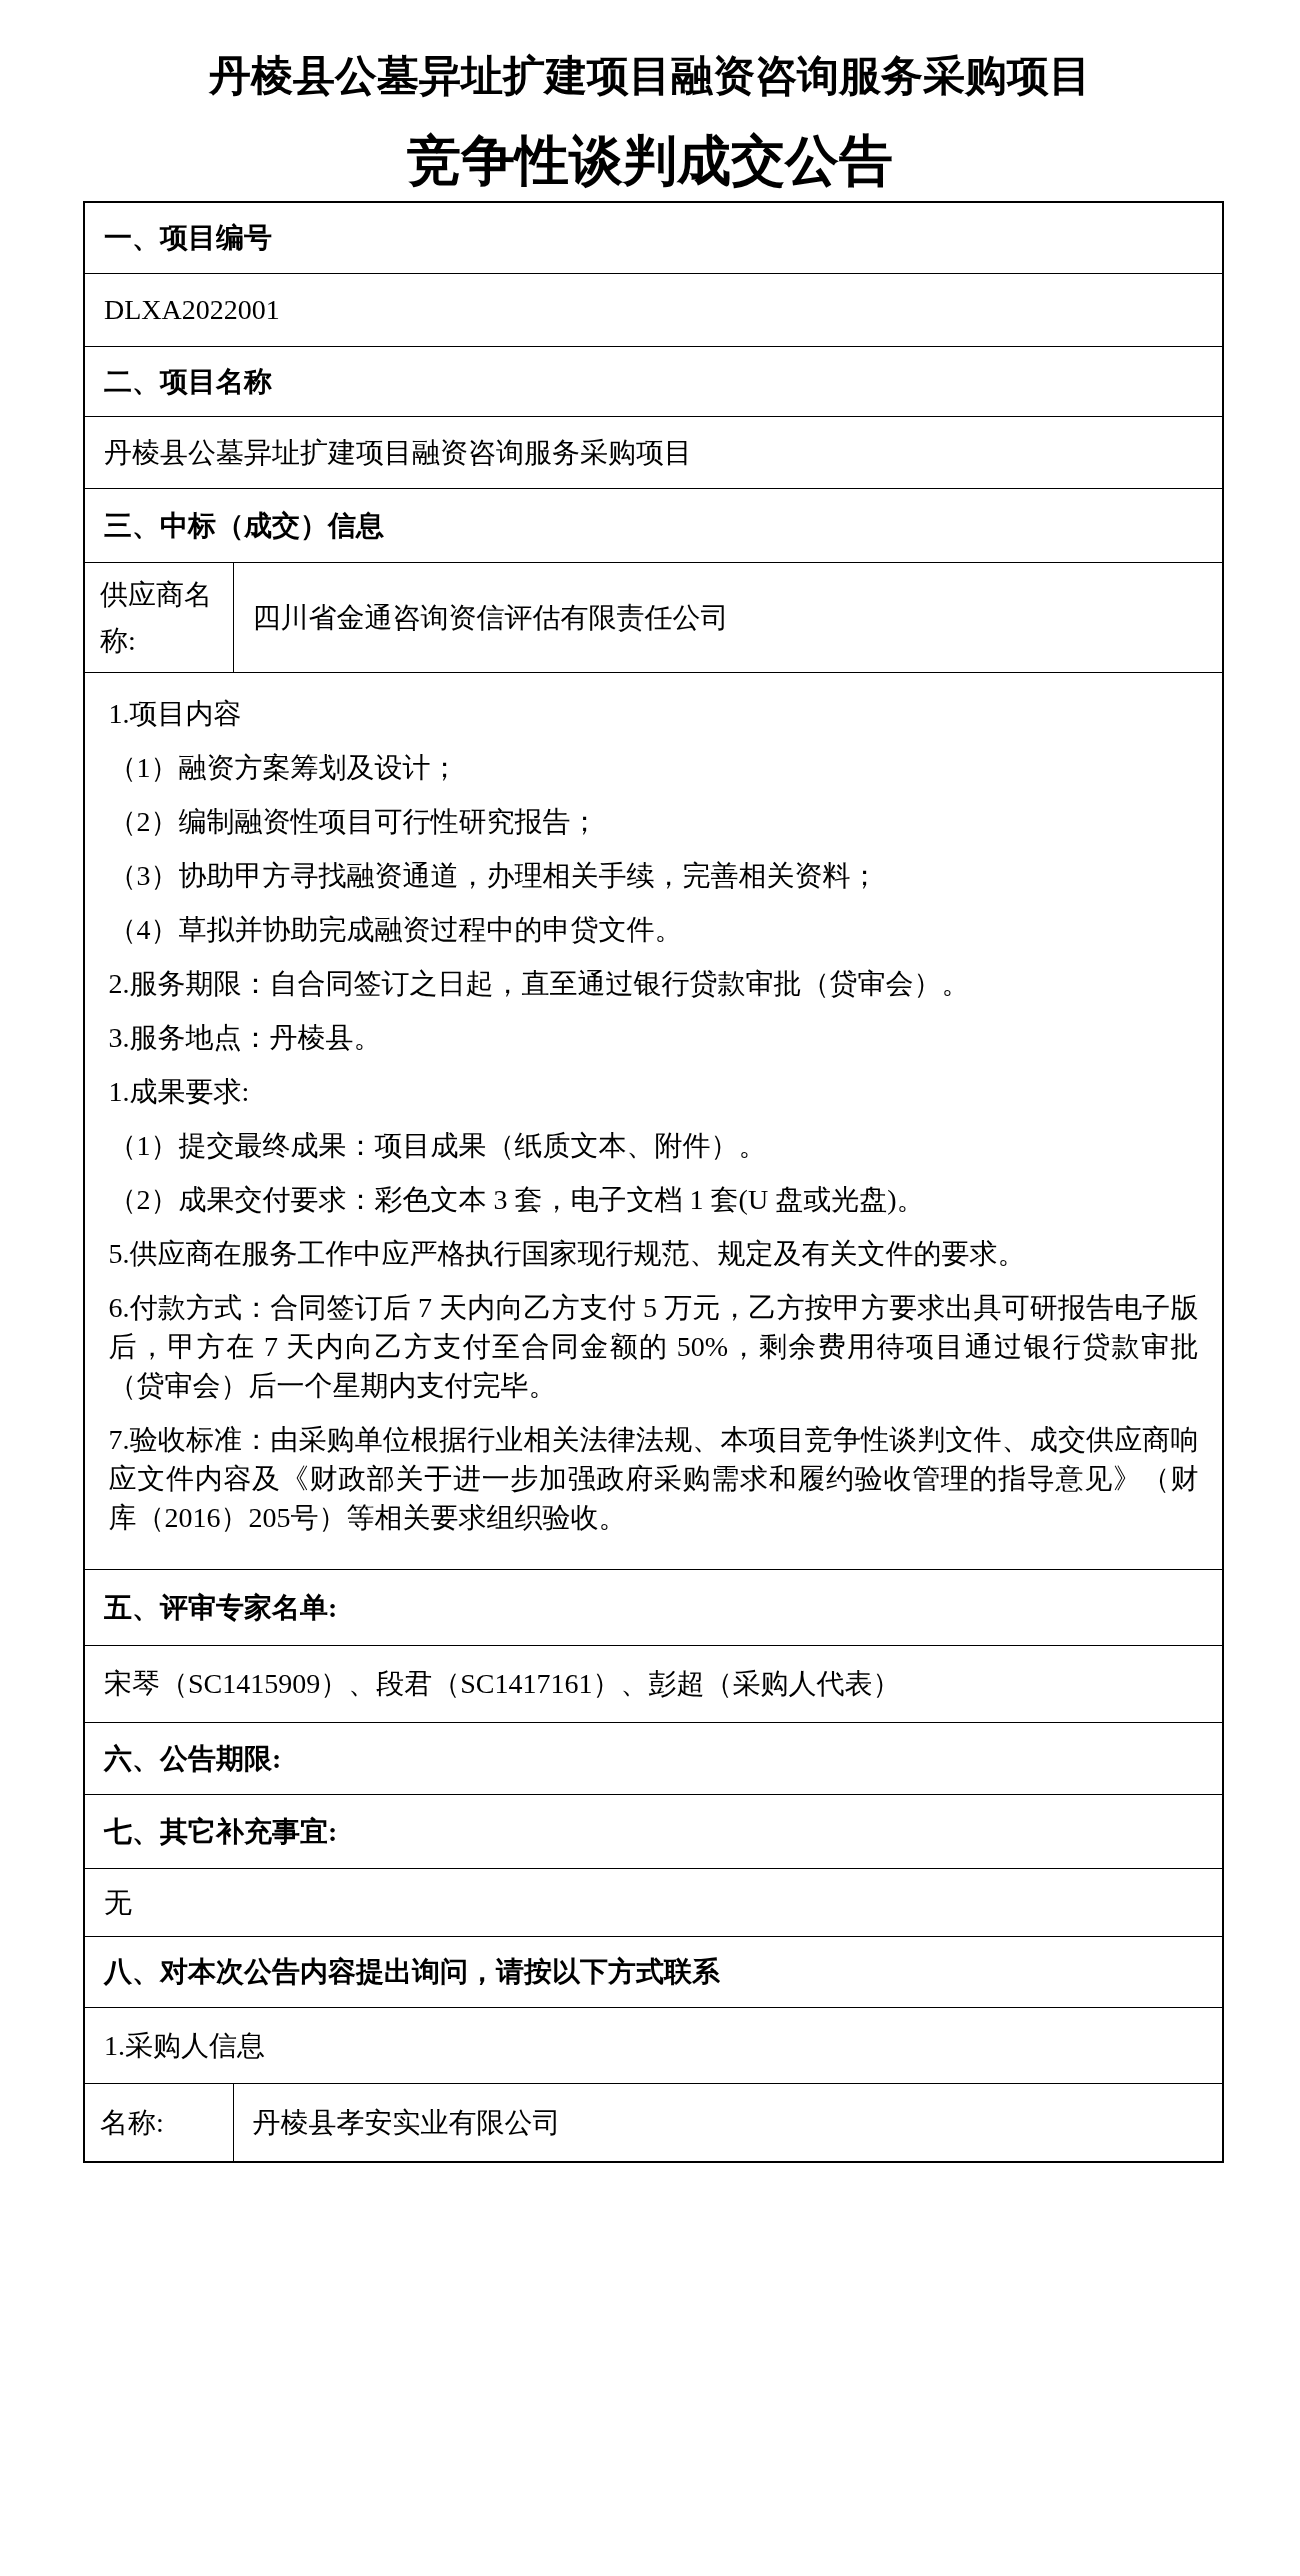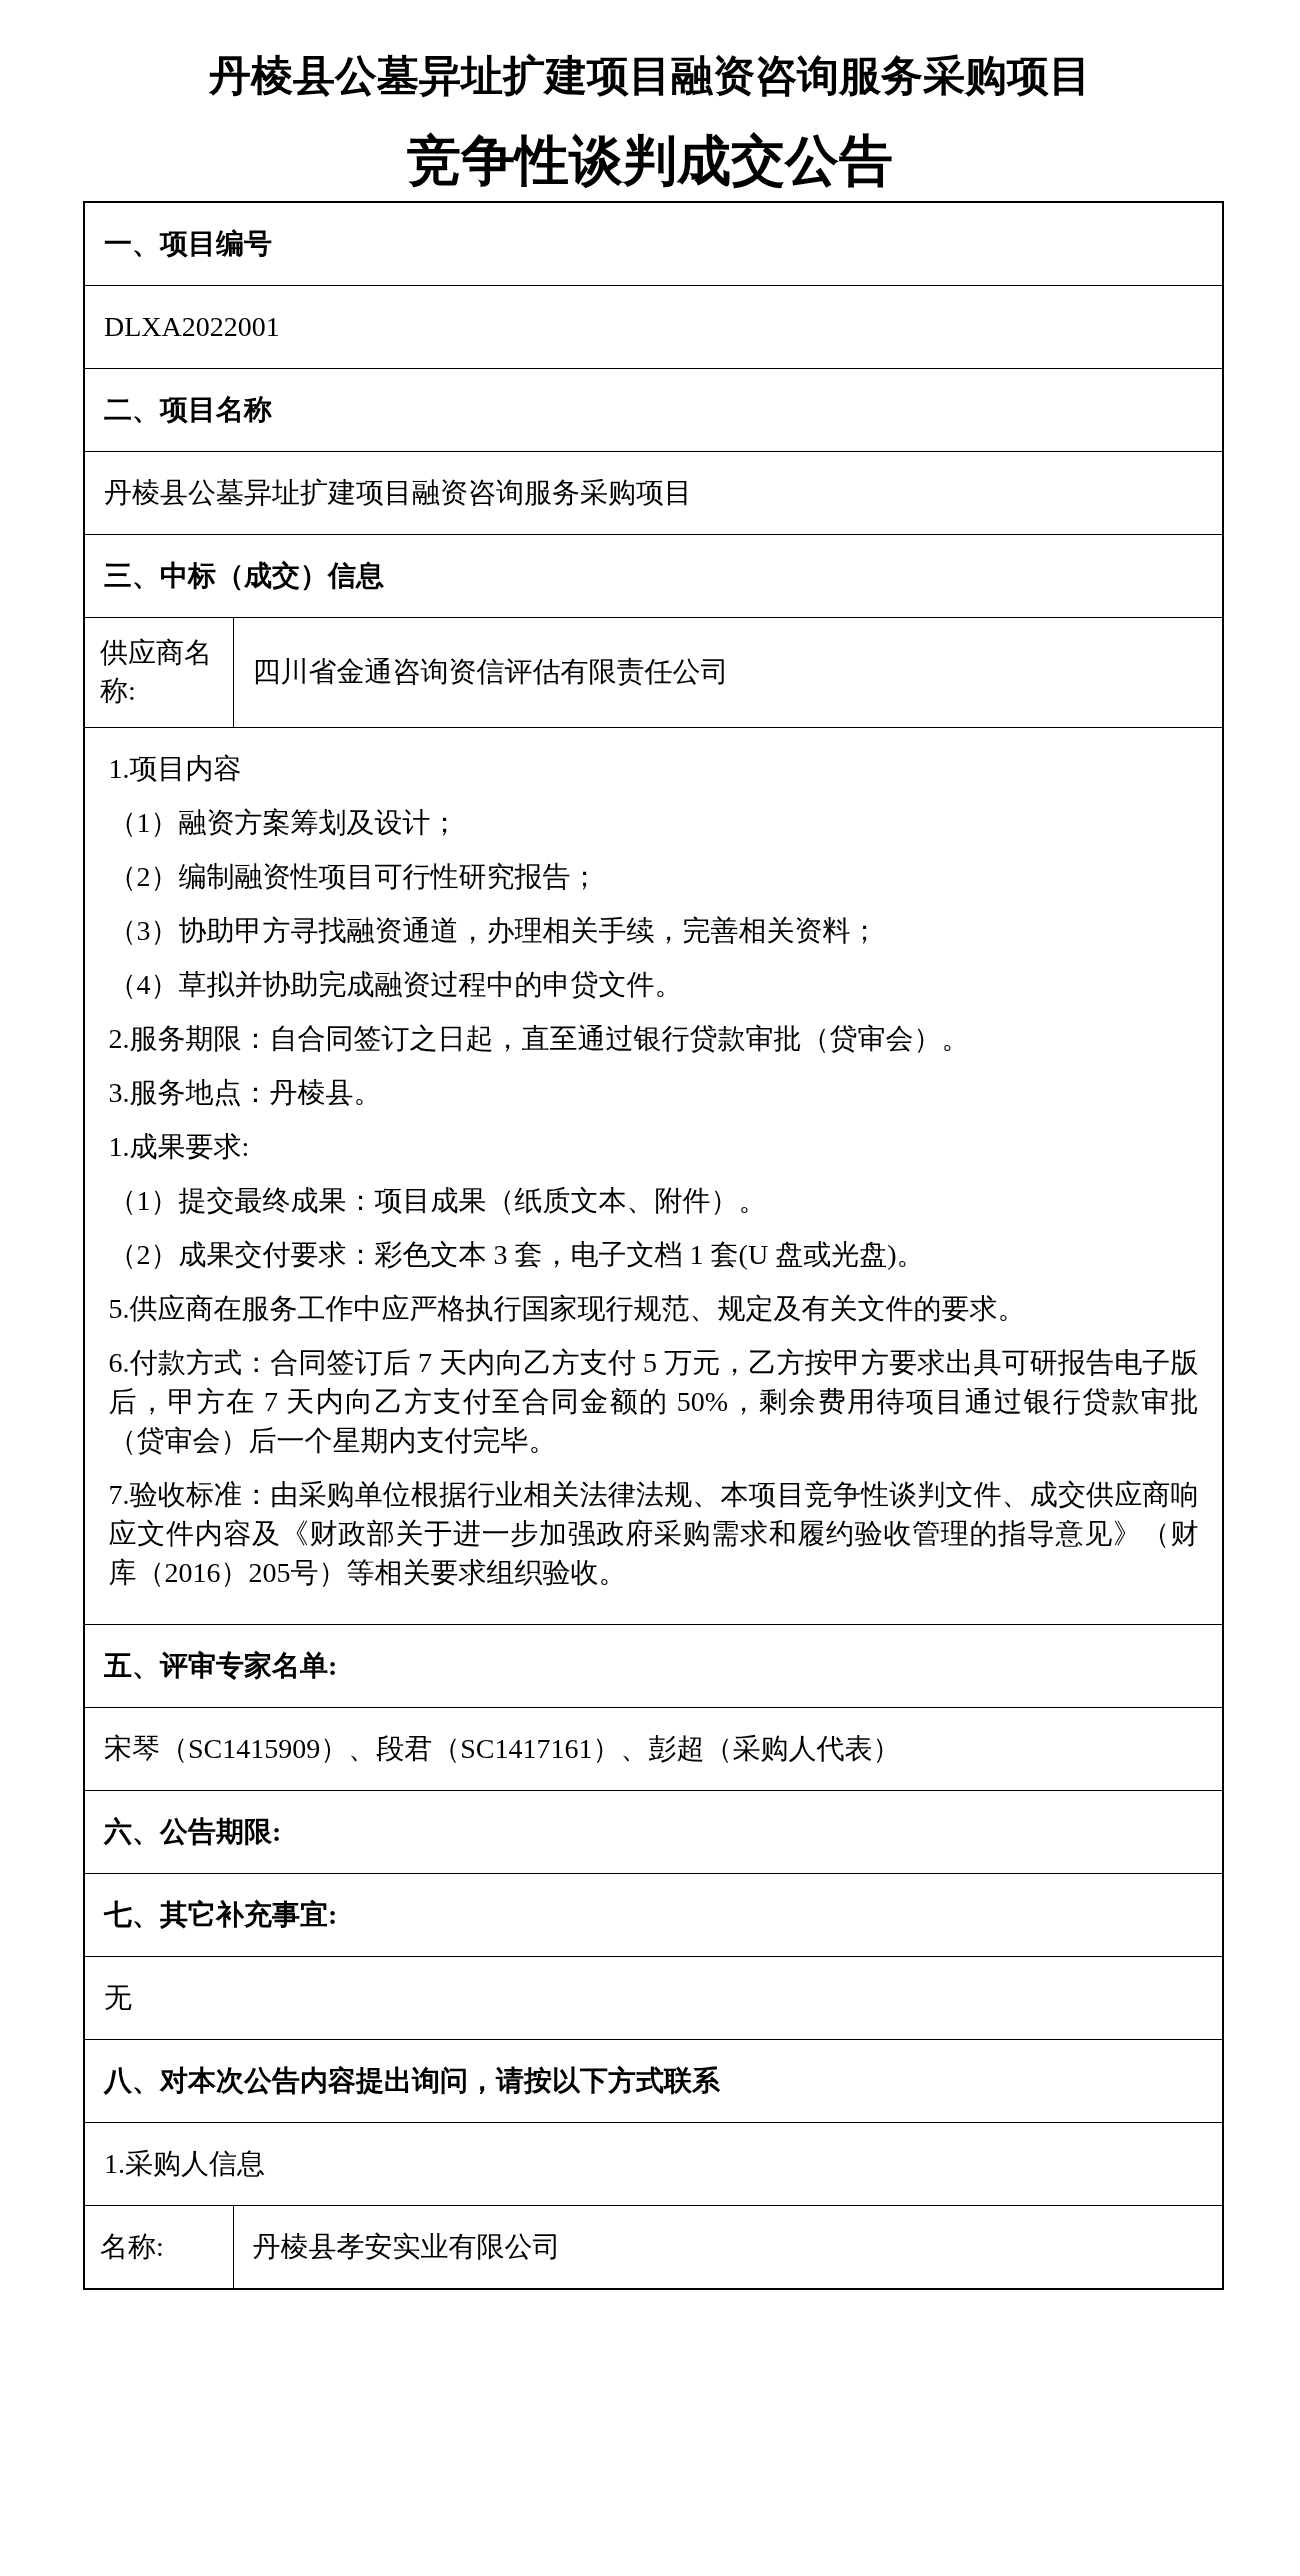--- a/index.html
+++ b/index.html
@@ -20,27 +20,27 @@
     margin:9.4px 0 0 83px;
     width:1141px;
     border-collapse:collapse;
     border:2.8px solid #000;
     table-layout:fixed;
   }
   col.c1{width:149px;}
   td{
     border:1.9px solid #000;
     vertical-align:middle;
-    padding:21px 19px;
+    padding:10px 19px;
     font-size:28px;
     line-height:40px;
     word-break:break-all;
   }
   td.sec{font-weight:bold;}
-  td.label{padding:5.7px 15px;line-height:38px;}
+  td.label{padding:5.7px 15px;line-height:46px;}
   td.content{vertical-align:top;padding:19px 23.6px 3.8px 23.6px;}
   td.content p{margin:2px 0 15px 0;line-height:39px;text-align:justify;}
   tr.r72{height:68px} tr.r73{height:69px} tr.r74{height:70px} tr.r75{height:71px}
   tr.r76{height:72px} tr.r77{height:73px} tr.r78{height:74px} tr.r80{height:76px}
   tr.r82{height:77px} tr.r83{height:78px} tr.r117{height:110px} tr.r119{height:112px}
   tr.rbig{height:897px}
 </style>
 </head>
 <body>
 

